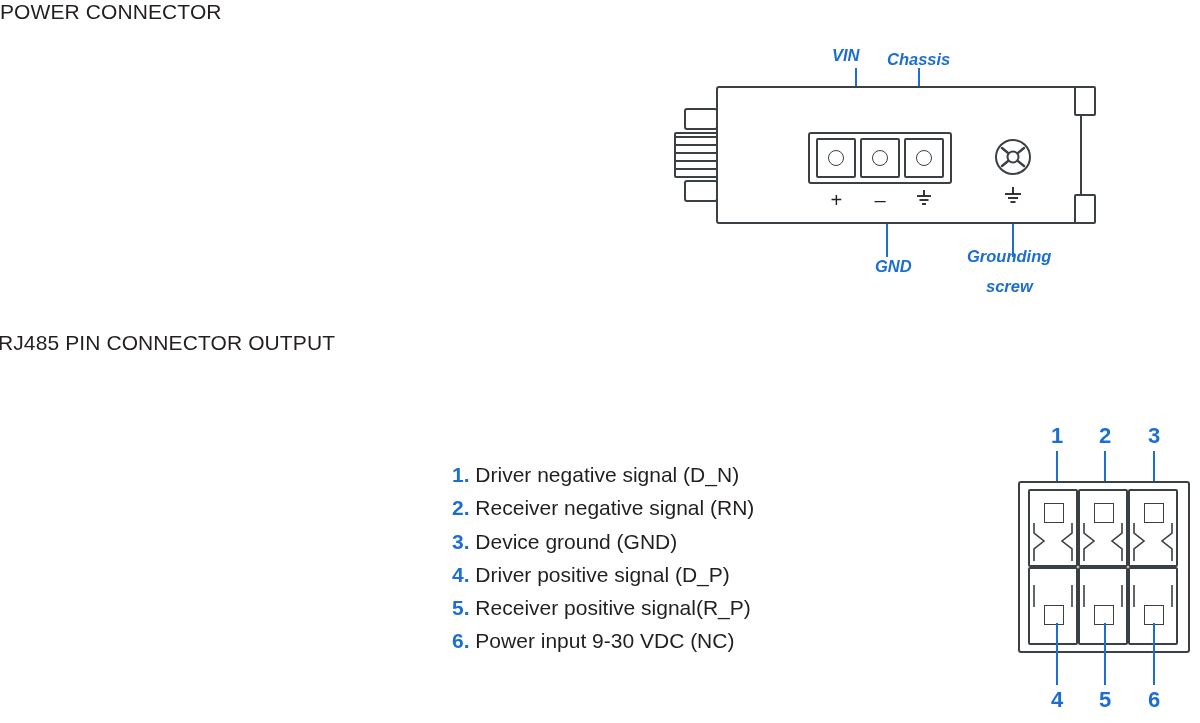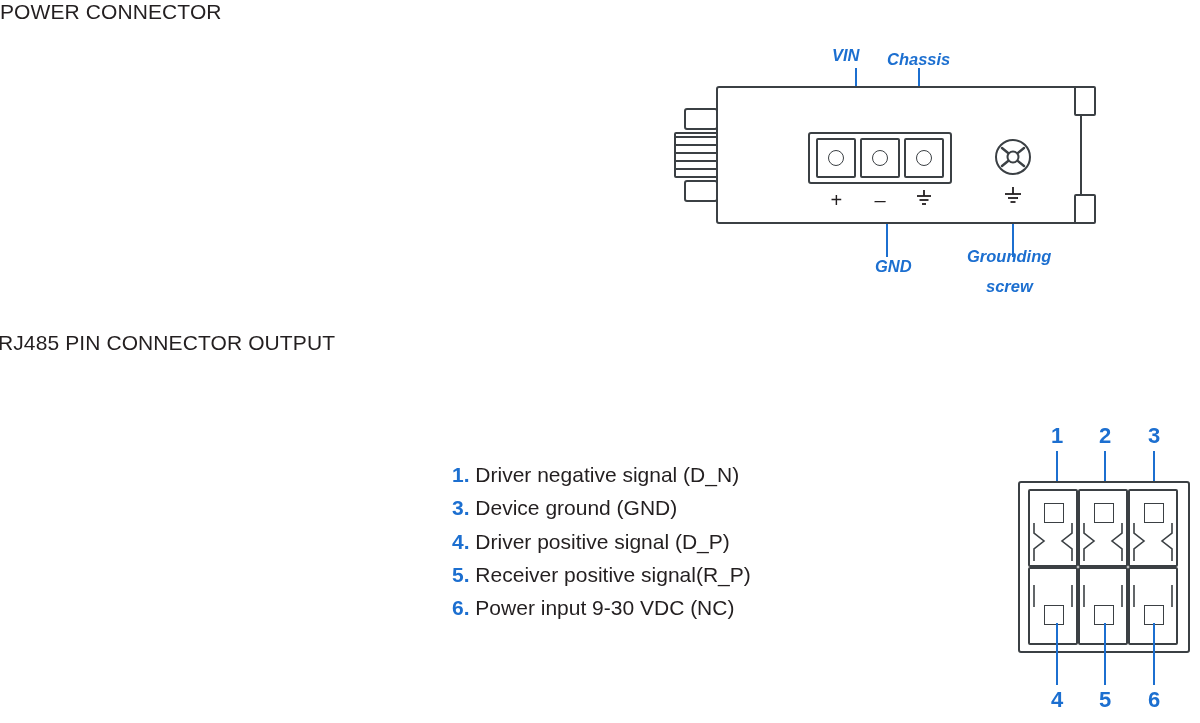--- a/index.html
+++ b/index.html
@@ -207,20 +207,24 @@
     <line x1="8.5" y1="16" x2="13.5" y2="16" stroke="#231f20" stroke-width="1.8"></line>
   </svg>
 </div>
 
 <div class="section-title" id="title-rj485">RJ485 PIN CONNECTOR OUTPUT</div>
 
 <div id="pin-list">
   <div class="pin-row">
     <span class="pin-num">1.</span>
     <span>Driver negative signal (D_N)</span>
+  </div>
+  <div class="pin-row">
+    <span class="pin-num">2.</span>
+    <span>Receiver negative signal (RN)</span>
   </div>
   <div class="pin-row">
     <span class="pin-num">3.</span>
     <span>Device ground (GND)</span>
   </div>
   <div class="pin-row">
     <span class="pin-num">4.</span>
     <span>Driver positive signal (D_P)</span>
   </div>
   <div class="pin-row">

